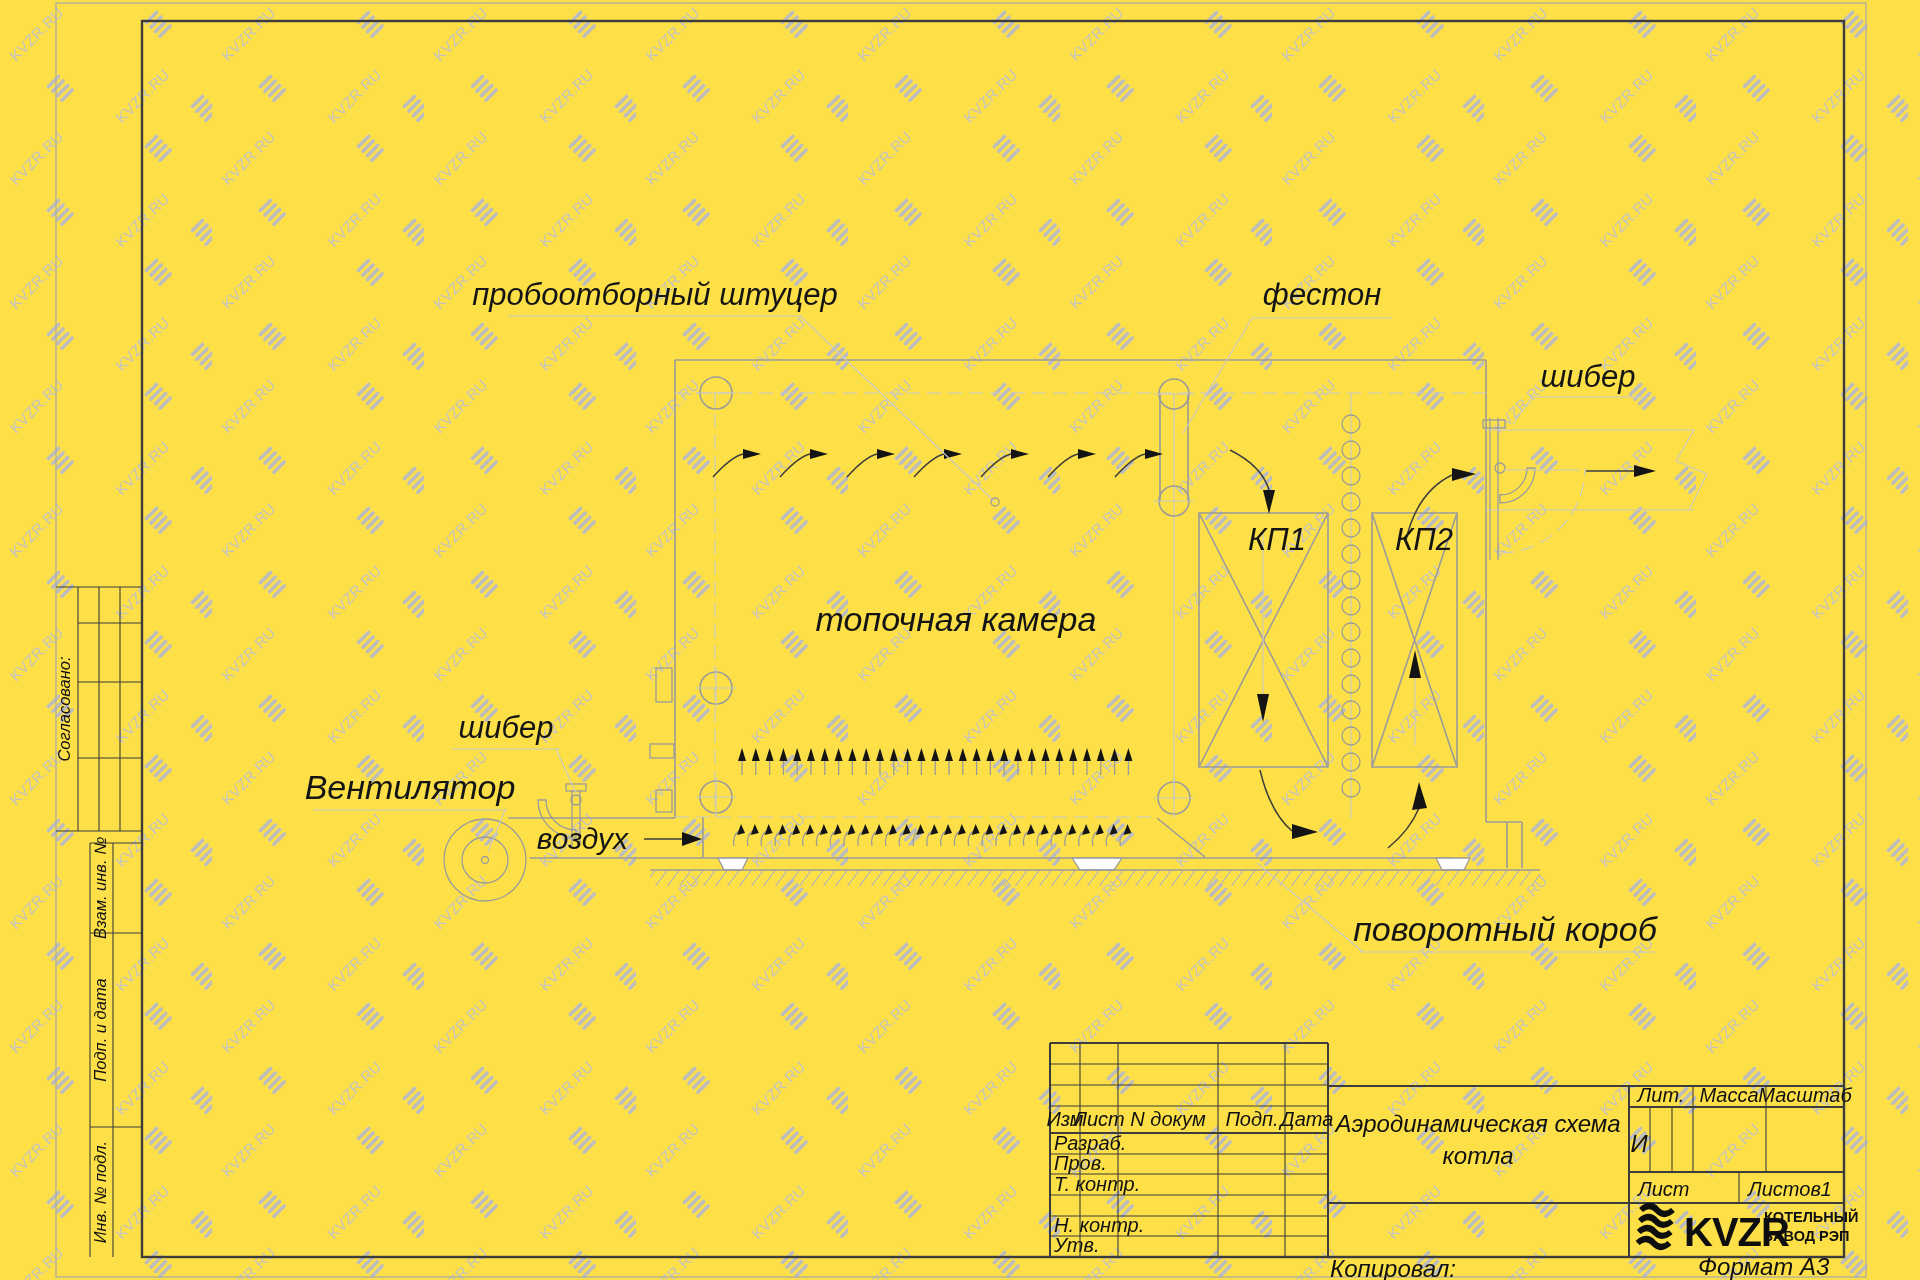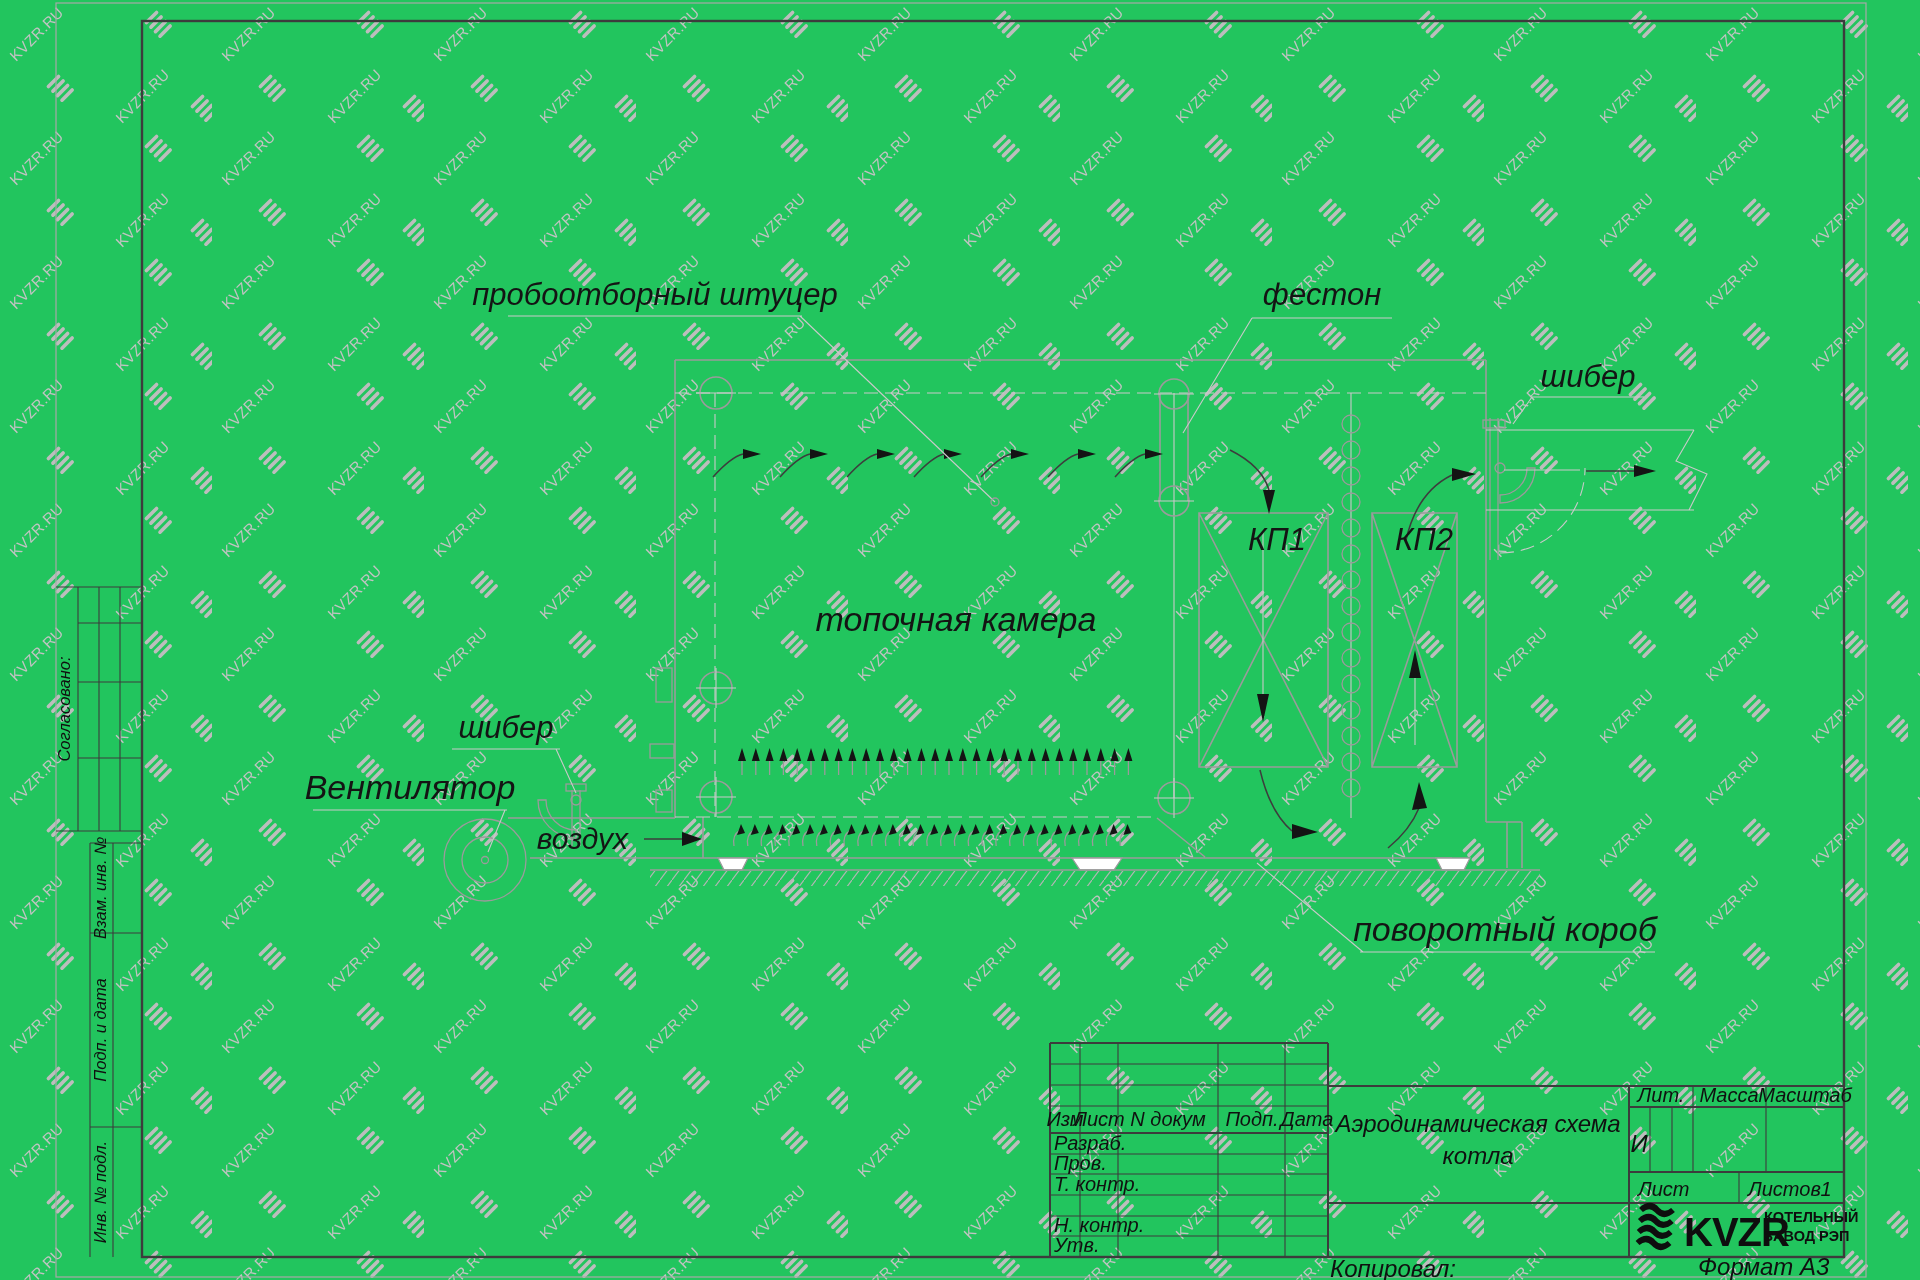--- a/index.html
+++ b/index.html
@@ -1,16 +1,16 @@
 <!DOCTYPE html>
 <html><head>
 <meta charset="utf-8">
 <style>
   html,body{margin:0;padding:0;background:#ffffff;}
-  .page{position:relative;width:1920px;height:1280px;background:#22c55e;overflow:hidden;
+  .page{position:relative;width:1920px;height:1280px;background:#fde047;overflow:hidden;
         font-family:"Liberation Sans",sans-serif;}
   svg{position:absolute;left:0;top:0;}
   
   .g   {stroke:#9b9b9b;stroke-width:1.6;fill:none;}
   .g2  {stroke:#9b9b9b;stroke-width:1.3;fill:none;}
   .lt  {stroke:#c9c9c9;stroke-width:1.1;fill:none;}
   .ltd {stroke:#c9c9c9;stroke-width:1.1;fill:none;stroke-dasharray:14 7;}
   .aln {stroke:#3d3d3d;stroke-width:1.5;fill:none;}
   .ab  {fill:#141414;stroke:none;}
   .wht {fill:#ffffff;}

